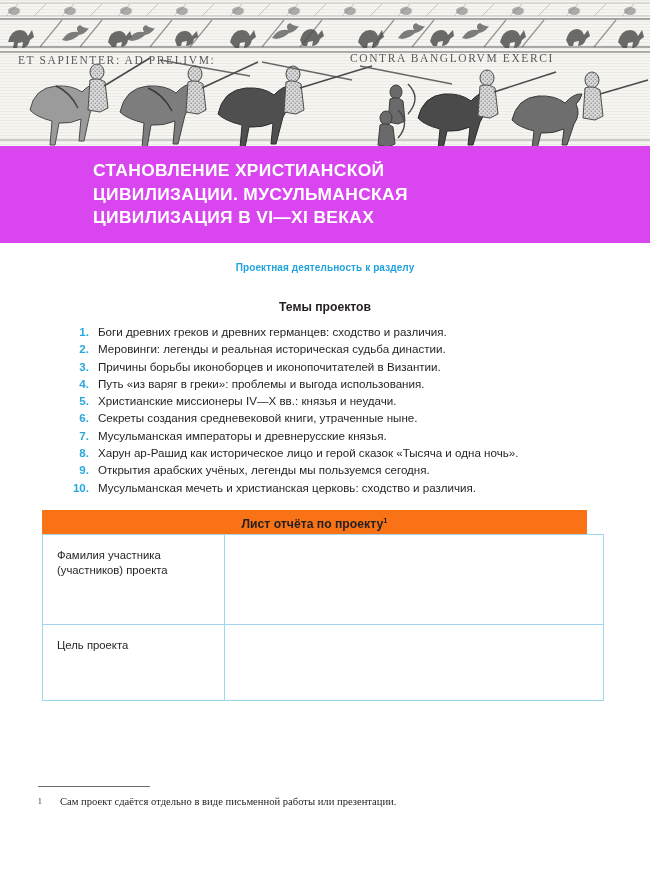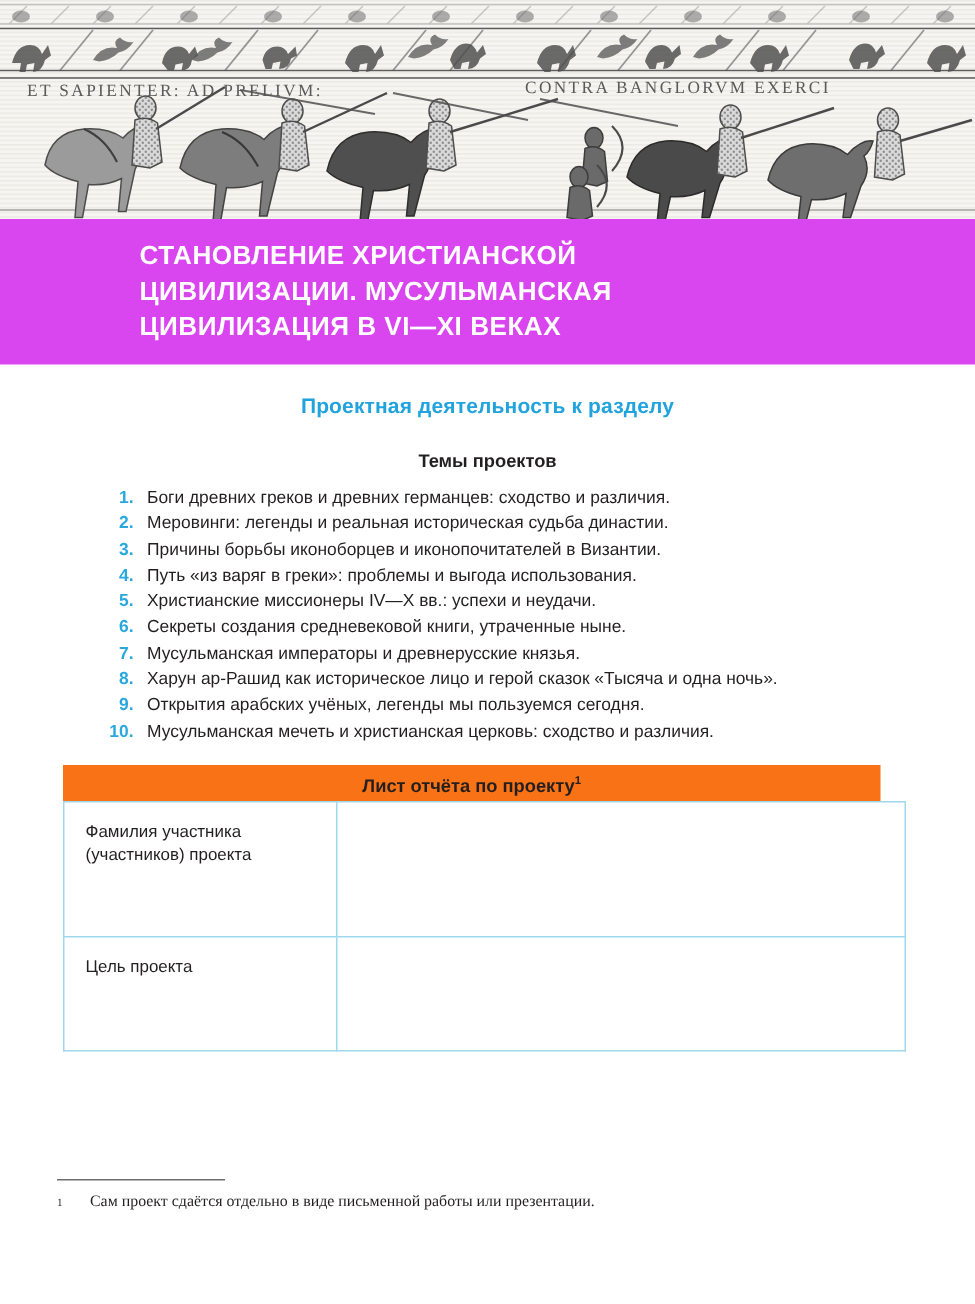--- a/index.html
+++ b/index.html
@@ -57,21 +57,21 @@
   }
 
   
   .section-heading {
     position: absolute;
     top: 262px;
     left: 0;
     width: 650px;
     text-align: center;
     color: #21a3dd;
-    font-size: 14px;
+    font-size: 10px;
     font-weight: bold;
     letter-spacing: 0.1px;
   }
 
   .subsection-heading {
     position: absolute;
     top: 300px;
     left: 0;
     width: 650px;
     text-align: center;
@@ -362,21 +362,21 @@
   <div class="topic-row">
     <div class="topic-num">3.</div>
     <div class="topic-text">Причины борьбы иконоборцев и иконопочитателей в Византии.</div>
   </div>
   <div class="topic-row">
     <div class="topic-num">4.</div>
     <div class="topic-text">Путь «из варяг в греки»: проблемы и выгода использования.</div>
   </div>
   <div class="topic-row">
     <div class="topic-num">5.</div>
-    <div class="topic-text">Христианские миссионеры IV—X вв.: успехи и неудачи.</div>
+    <div class="topic-text">Христианские миссионеры IV—X вв.: князья и неудачи.</div>
   </div>
   <div class="topic-row">
     <div class="topic-num">6.</div>
     <div class="topic-text">Секреты создания средневековой книги, утраченные ныне.</div>
   </div>
   <div class="topic-row">
     <div class="topic-num">7.</div>
     <div class="topic-text">Мусульманская императоры и древнерусские князья.</div>
   </div>
   <div class="topic-row">

